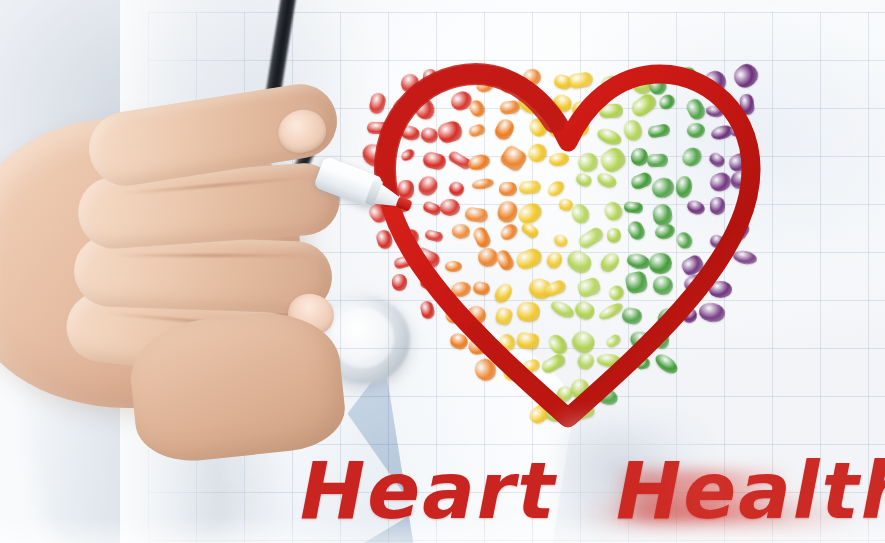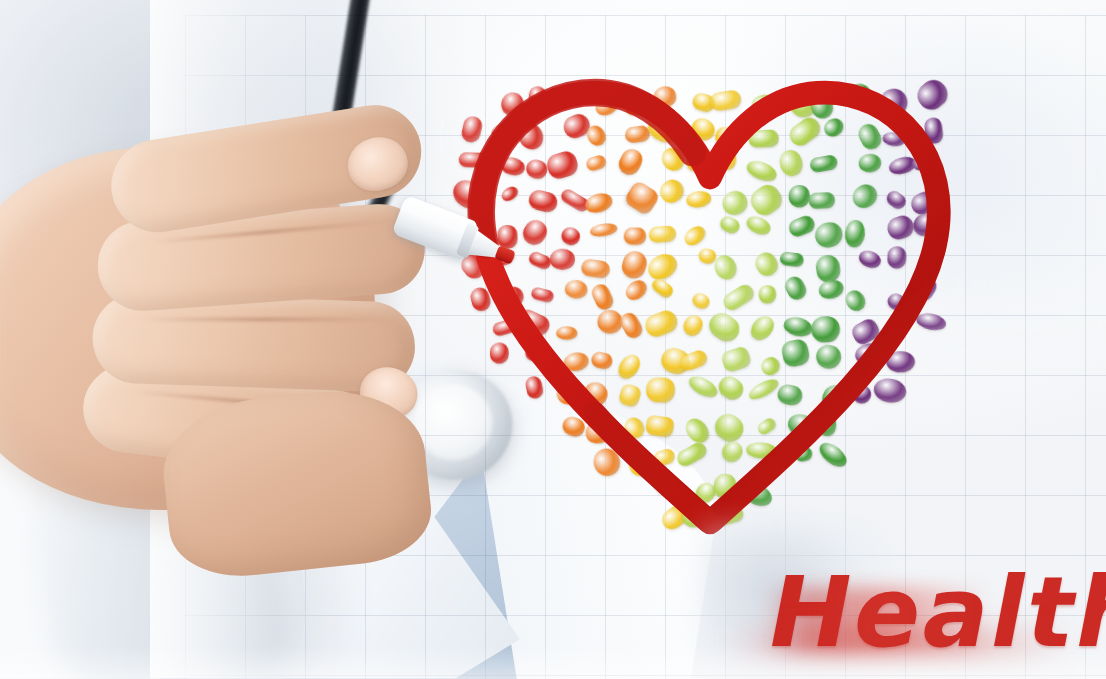--- a/index.html
+++ b/index.html
@@ -578,19 +578,20 @@
 
   <div class="pen">
     <div class="pen-body"></div>
     <div class="pen-ring"></div>
     <div class="pen-cone"></div>
     <div class="pen-tip"></div>
   </div>
 
   <div class="ghost-shoulder"></div>
   <div class="headline">
+    <span>Heart</span>
     <span class="blur-part">Health</span>
   </div>
   <div class="smear"></div>
   <div class="smear2"></div>
 
   <div class="bottom-fade"></div>
 </div>
 
 </body></html>

